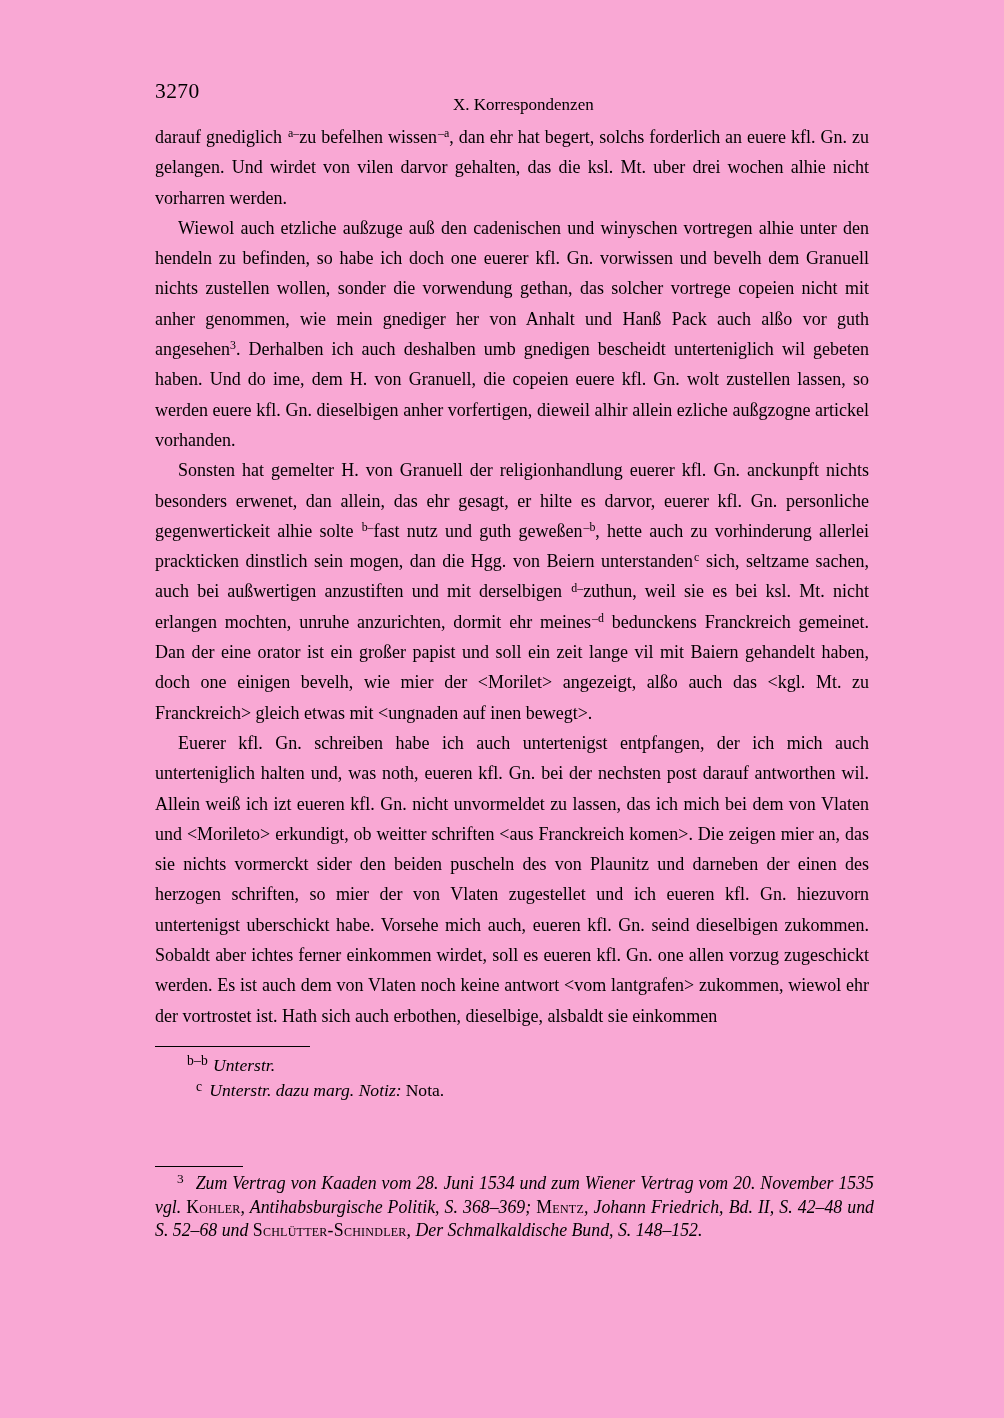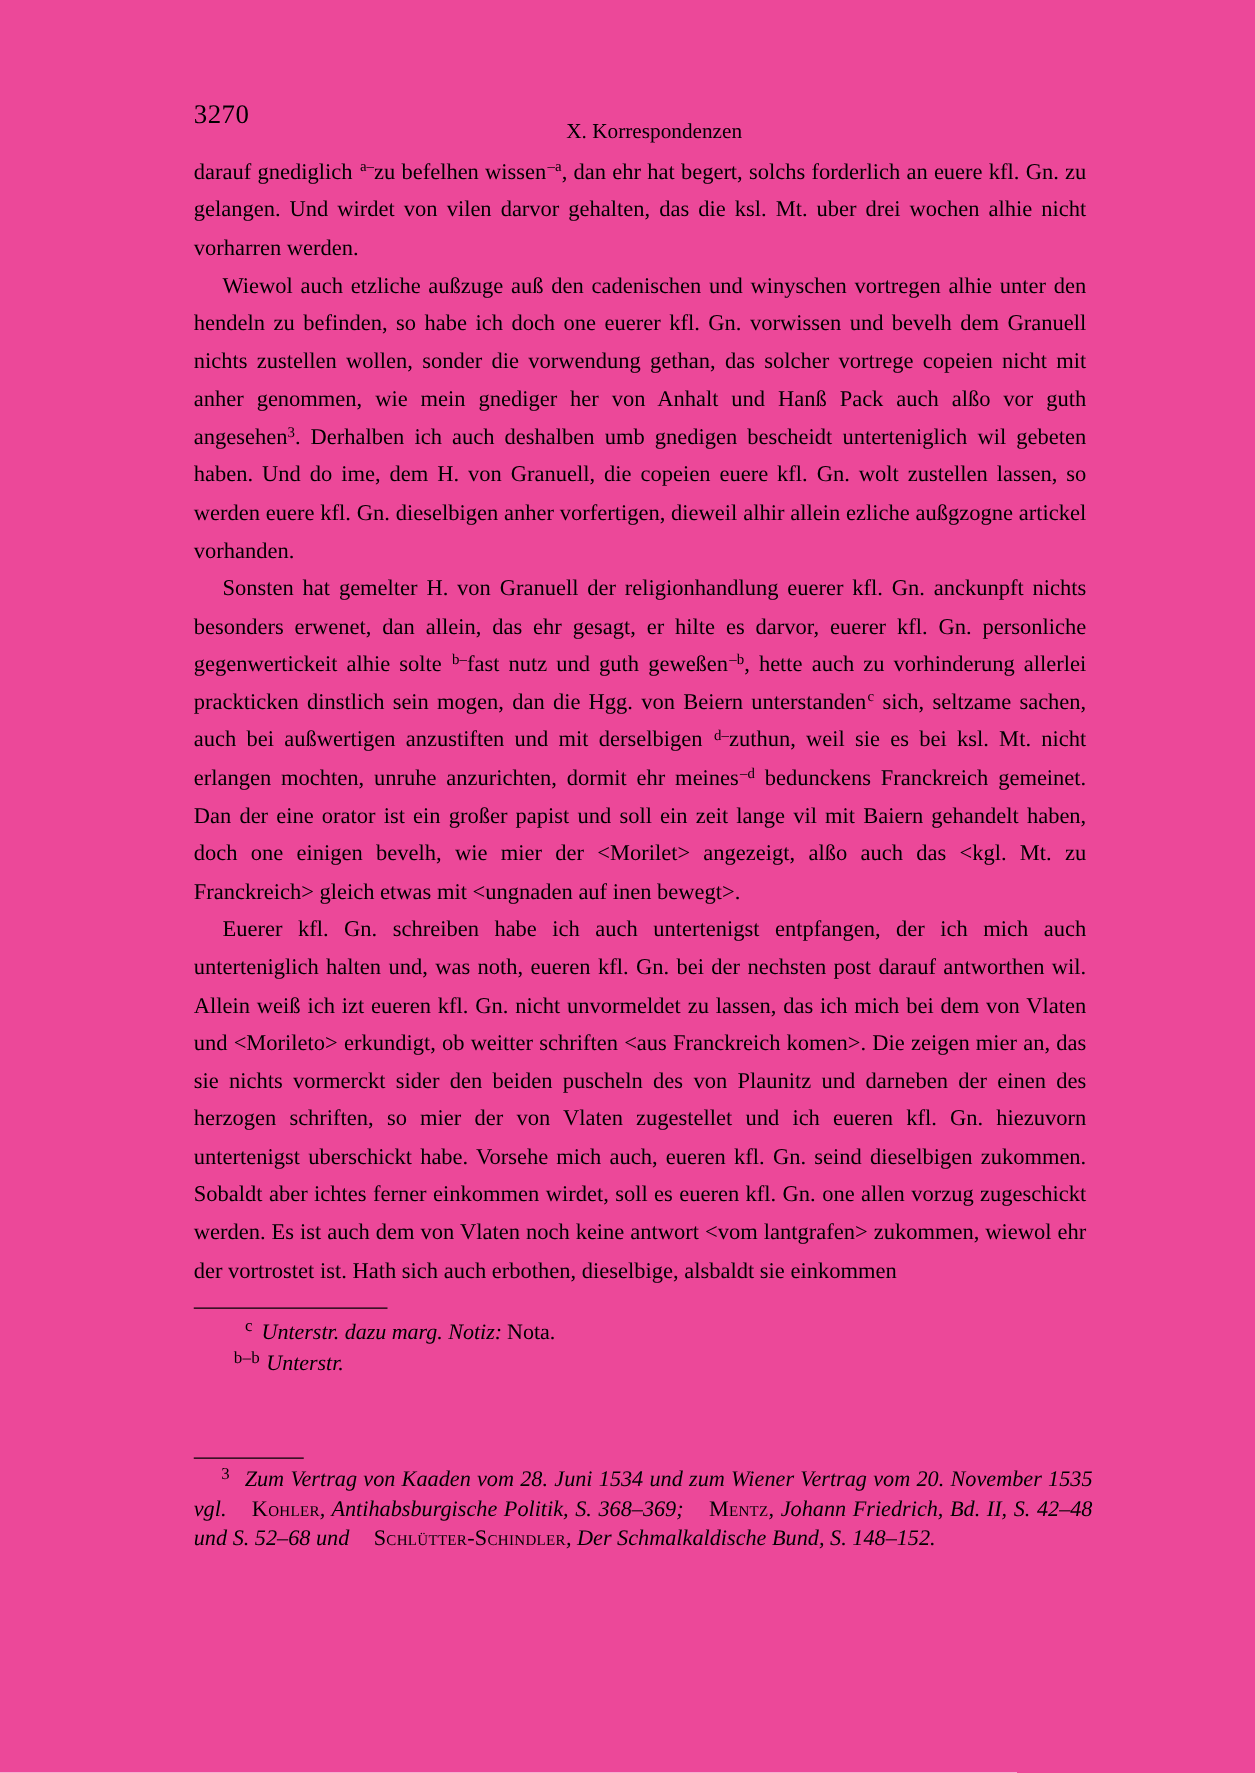--- a/index.html
+++ b/index.html
@@ -8,21 +8,21 @@
     background: #ffffff;
   }
   body {
     font-family: "Liberation Serif", "DejaVu Serif", serif;
     color: #000000;
   }
   .page {
     position: relative;
     width: 1004px;
     height: 1418px;
-    background: #ec4899;
+    background: #f9a8d4;
     overflow: hidden;
   }
   .content {
     position: absolute;
     left: 155px;
     top: 72px;
     width: 714px;
   }
 
   
@@ -140,21 +140,20 @@
     font-style: normal;
     font-size: 13.4px;
     vertical-align: 0.46em;
     line-height: 0;
     padding-right: 12px;
   }
   .sc {
     font-style: normal;
     font-variant: small-caps;
     letter-spacing: 0.25px;
-    margin-left: 15px;
   }
 </style>
 </head>
 <body>
 
 <div class="page">
 
   <div class="content">
 
     <div class="runhead">
@@ -167,22 +166,22 @@
         <p class="ind">Wiewol auch etzliche außzuge auß den cadenischen und winyschen vortregen alhie unter den hendeln zu befinden, so habe ich doch one euerer kfl. Gn. vorwissen und bevelh dem Granuell nichts zustellen wollen, sonder die vorwendung gethan, das solcher vortrege copeien nicht mit anher genommen, wie mein gnediger her von Anhalt und Hanß Pack auch alßo vor guth angesehen<sup class="note">3</sup>. Derhalben ich auch deshalben umb gnedigen bescheidt unterteniglich wil gebeten haben. Und do ime, dem H. von Granuell, die copeien euere kfl. Gn. wolt zustellen lassen, so werden euere kfl. Gn. dieselbigen anher vorfertigen, dieweil alhir allein ezliche außgzogne artickel vorhanden.</p>
         <p class="ind">Sonsten hat gemelter H. von Granuell der religionhandlung euerer kfl. Gn. anckunpft nichts besonders erwenet, dan allein, das ehr gesagt, er hilte es darvor, euerer kfl. Gn. personliche gegenwertickeit alhie solte <sup class="letter">b–</sup>fast nutz und guth geweßen<sup class="letter">–b</sup>, hette auch zu vorhinderung allerlei prackticken dinstlich sein mogen, dan die Hgg. von Beiern unterstanden<sup class="letter">c</sup> sich, seltzame sachen, auch bei außwertigen anzustiften und mit derselbigen <sup class="letter">d–</sup>zuthun, weil sie es bei ksl. Mt. nicht erlangen mochten, unruhe anzurichten, dormit ehr meines<sup class="letter">–d</sup> bedunckens Franckreich gemeinet. Dan der eine orator ist ein großer papist und soll ein zeit lange vil mit Baiern gehandelt haben, doch one einigen bevelh, wie mier der &lt;Morilet&gt; angezeigt, alßo auch das &lt;kgl. Mt. zu Franckreich&gt; gleich etwas mit &lt;ungnaden auf inen bewegt&gt;.</p>
         <p class="ind">Euerer kfl. Gn. schreiben habe ich auch untertenigst entpfangen, der ich mich auch unterteniglich halten und, was noth, eueren kfl. Gn. bei der nechsten post darauf antworthen wil. Allein weiß ich izt eueren kfl. Gn. nicht unvormeldet zu lassen, das ich mich bei dem von Vlaten und &lt;Morileto&gt; erkundigt, ob weitter schriften &lt;aus Franckreich komen&gt;. Die zeigen mier an, das sie nichts vormerckt sider den beiden puscheln des von Plaunitz und darneben der einen des herzogen schriften, so mier der von Vlaten zugestellet und ich eueren kfl. Gn. hiezuvorn untertenigst uberschickt habe. Vorsehe mich auch, eueren kfl. Gn. seind dieselbigen zukommen. Sobaldt aber ichtes ferner einkommen wirdet, soll es eueren kfl. Gn. one allen vorzug zugeschickt werden. Es ist auch dem von Vlaten noch keine antwort &lt;vom lantgrafen&gt; zukommen, wiewol ehr der vortrostet ist. Hath sich auch erbothen, dieselbige, alsbaldt sie einkommen</p>
       </div>
 
   </div>
 
   <div class="apparatus">
     <hr class="rule">
     <div class="app-entries">
+        <div class="app-line"><span class="sig">b–b</span><span class="ital">Unterstr.</span></div>
         <div class="app-line"><span class="sig single">c</span><span class="ital">Unterstr. dazu marg. Notiz:</span><span class="rom">Nota.</span></div>
-        <div class="app-line"><span class="sig">b–b</span><span class="ital">Unterstr.</span></div>
       </div>
   </div>
 
   <div class="footnote">
     <hr class="rule">
     <div class="fn-body"><span class="fnnum">3</span>Zum Vertrag von Kaaden vom 28. Juni 1534 und zum Wiener Vertrag vom 20. November 1535 vgl. <span class="sc">Kohler</span>, Antihabsburgische Politik, S. 368–369; <span class="sc">Mentz</span>, Johann Friedrich, Bd. II, S. 42–48 und S. 52–68 und <span class="sc">Schlütter-Schindler</span>, Der Schmalkaldische Bund, S. 148–152.</div>
   </div>
 
 </div>
 

